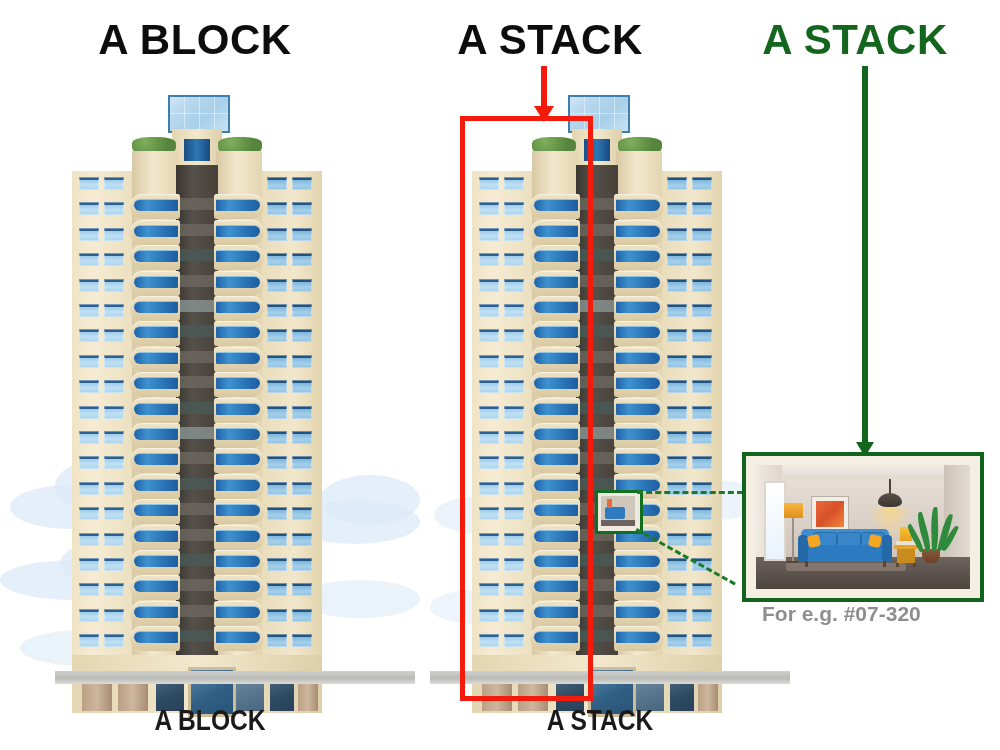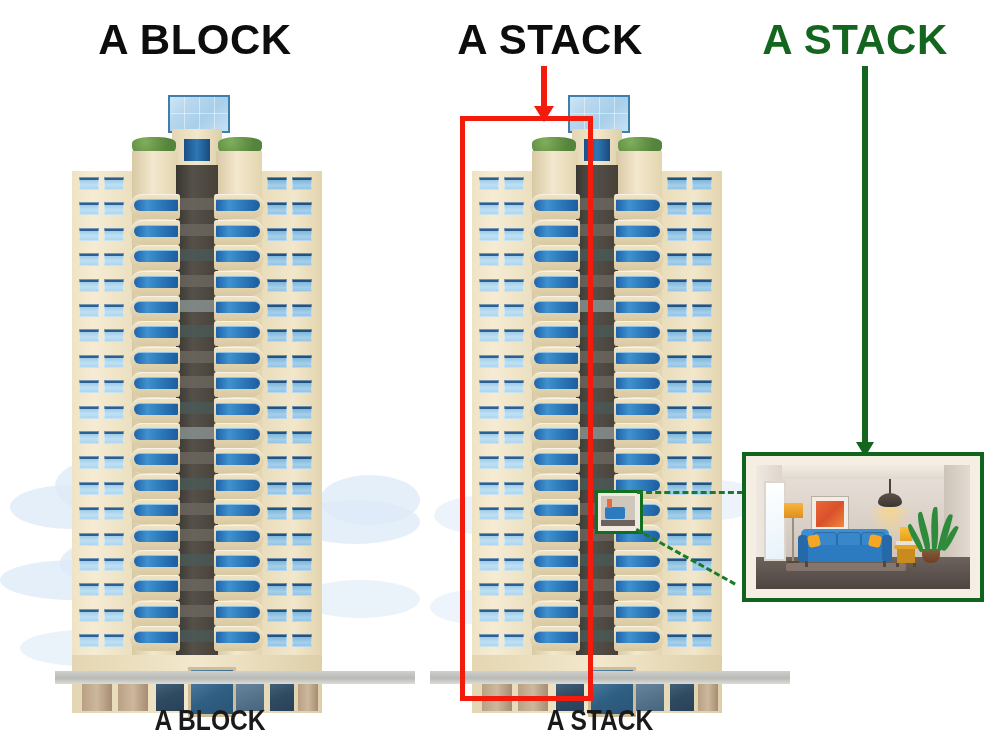--- a/index.html
+++ b/index.html
@@ -614,14 +614,15 @@
 
       <div class="r-pot" style="left:166px;top:84px;width:18px;height:14px;"></div>
       <div class="r-leaf" style="left:170px;top:46px;width:7px;height:40px;transform:rotate(-16deg);"></div>
       <div class="r-leaf" style="left:176px;top:42px;width:7px;height:44px;transform:rotate(-2deg);"></div>
       <div class="r-leaf" style="left:181px;top:48px;width:7px;height:38px;transform:rotate(14deg);"></div>
       <div class="r-leaf" style="left:164px;top:56px;width:6px;height:30px;transform:rotate(-30deg);"></div>
       <div class="r-leaf" style="left:185px;top:58px;width:6px;height:28px;transform:rotate(26deg);"></div>
     </div>
   </div>
 
+  <div class="unit-caption" style="left:762px;top:602px;">For e.g. #07-320</div>
 
 </div>
 
 </body></html>

